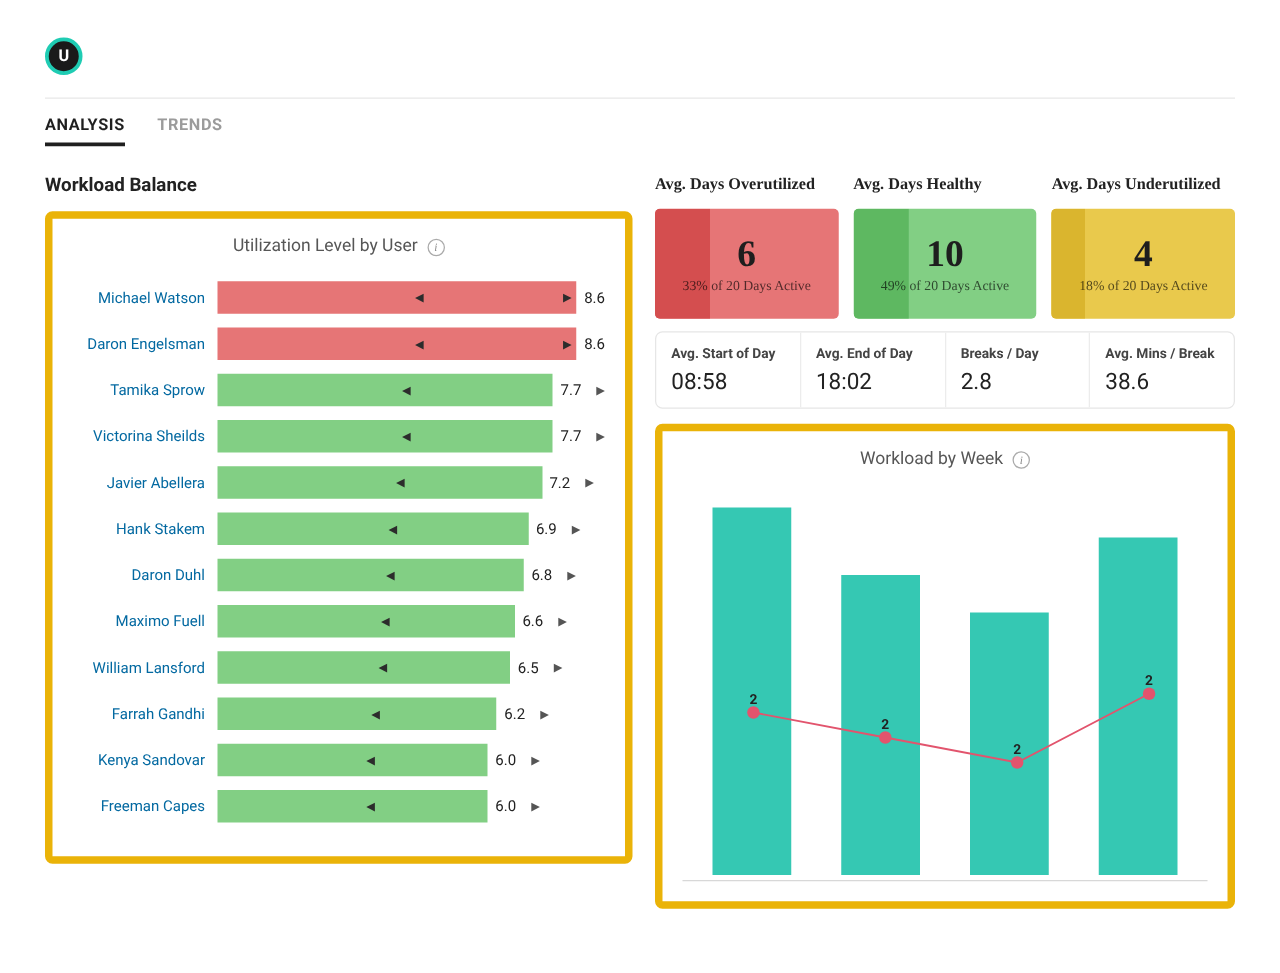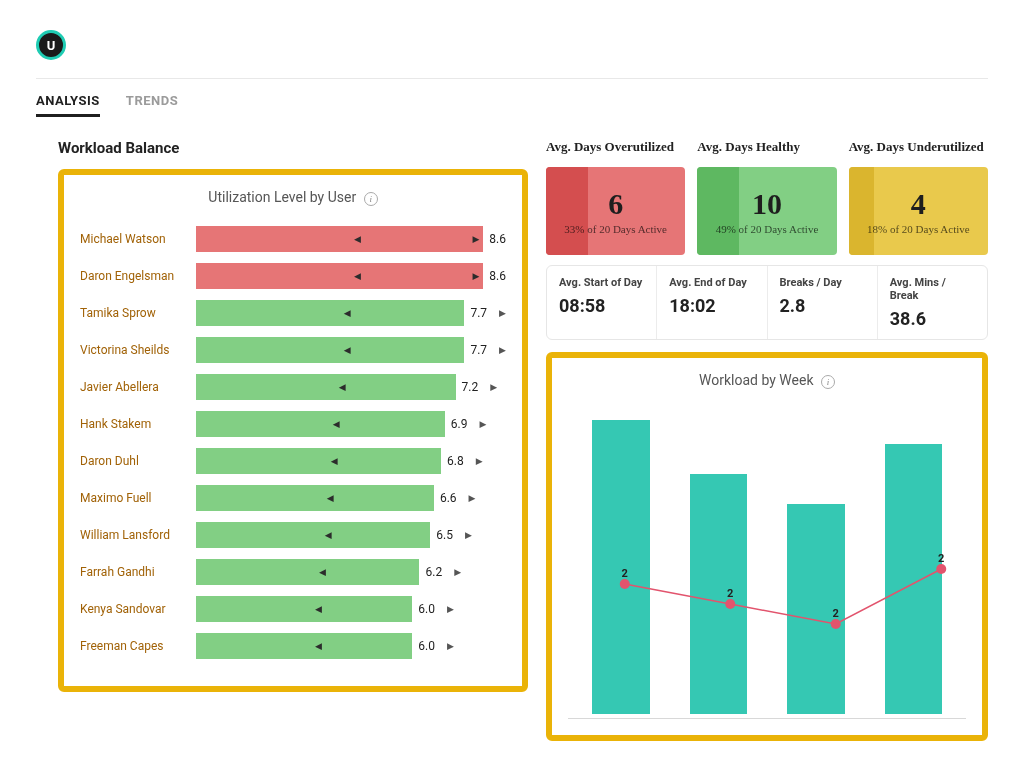--- a/index.html
+++ b/index.html
@@ -46,21 +46,21 @@
   }
   .tab.active {
     color: #1f1f1f;
     border-bottom: 3px solid #1f1f1f;
   }
   .section-row {
     display: flex;
     gap: 18px;
     margin-top: 22px;
   }
-  .left-col { flex: 0 0 470px; margin-left: 22px; }
+  .left-col { flex: 0 0 470px; }
   .right-col { flex: 1; display: flex; flex-direction: column; }
   h2.section-title {
     font-size: 15px;
     font-weight: 700;
     margin-bottom: 12px;
   }
   .card {
     border: 6px solid #eab308;
     border-radius: 6px;
     padding: 14px 16px 16px 16px;
@@ -87,23 +87,23 @@
   
   .hbar-row {
     display: flex;
     align-items: center;
     height: 26px;
     margin-bottom: 11px;
     font-size: 12px;
   }
   .hbar-label {
     width: 116px;
-    text-align: left;
+    text-align: right;
     padding-right: 10px;
-    color: #a16207;
+    color: #0369a1;
   }
   .hbar-track {
     flex: 1;
     position: relative;
     height: 26px;
     display: flex;
     align-items: center;
   }
   .hbar-fill {
     height: 26px;
@@ -177,21 +177,21 @@
     border-radius: 6px;
     overflow: hidden;
   }
   .stat-cell {
     flex: 1;
     padding: 10px 12px;
     border-right: 1px solid #ececec;
   }
   .stat-cell:last-child { border-right: none; }
   .stat-label { font-size: 11px; font-weight: 700; color: #444; margin-bottom: 6px; }
-  .stat-value { font-size: 18px; font-weight: 700; }
+  .stat-value { font-size: 18px; font-weight: 400; }
   
   .week-card { margin-top: 12px; flex: 1; }
   .vchart {
     position: relative;
     height: 310px;
     display: flex;
     align-items: flex-end;
     gap: 40px;
     padding: 0 24px 4px 24px;
     border-bottom: 1px solid #d8d8d8;

